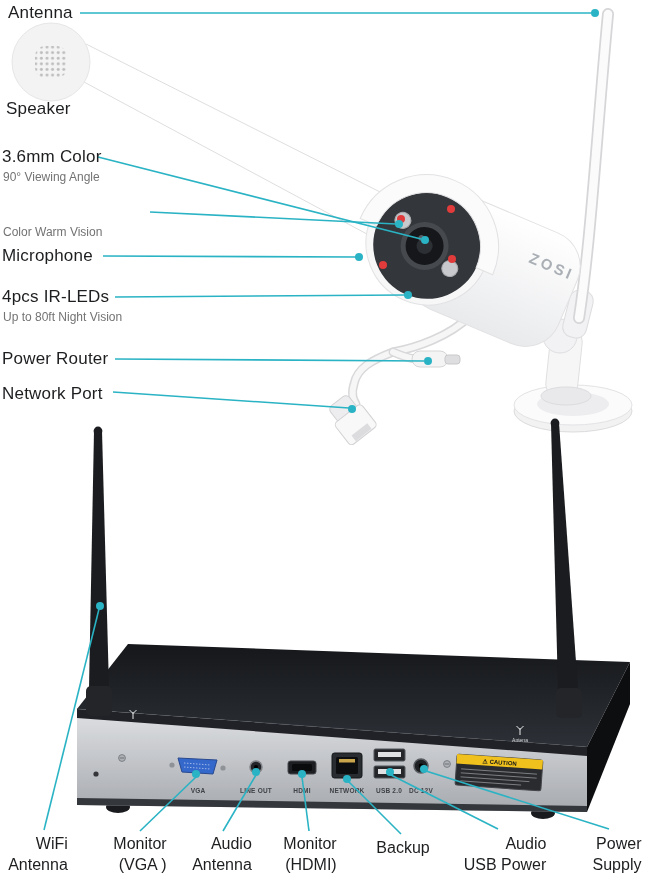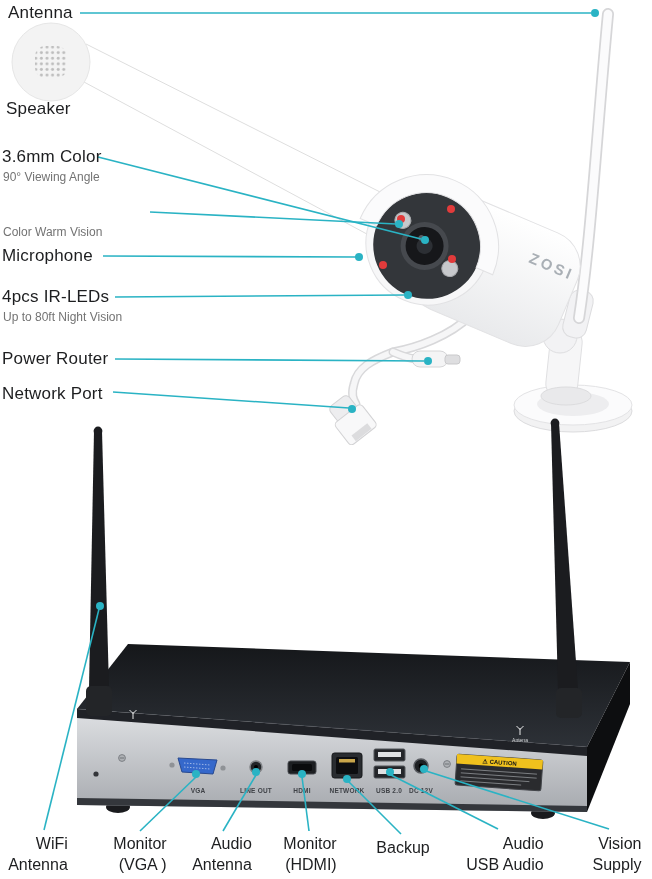--- a/index.html
+++ b/index.html
@@ -248,20 +248,20 @@
   </div>
   <div class="blabel" style="left:310px;top:834px">
     <span>Monitor</span>
     <span>(HDMI)</span>
   </div>
   <div class="blabel" style="left:403px;top:838px">
     <span>Backup</span>
   </div>
   <div class="blabel" style="left:505px;top:834px">
     <span>Audio</span>
-    <span>USB Audio</span>
+    <span>USB Power</span>
   </div>
   <div class="blabel" style="left:617px;top:834px">
-    <span>Vision</span>
+    <span>Power</span>
     <span>Supply</span>
   </div>
 
 </div>
 
 </body></html>

